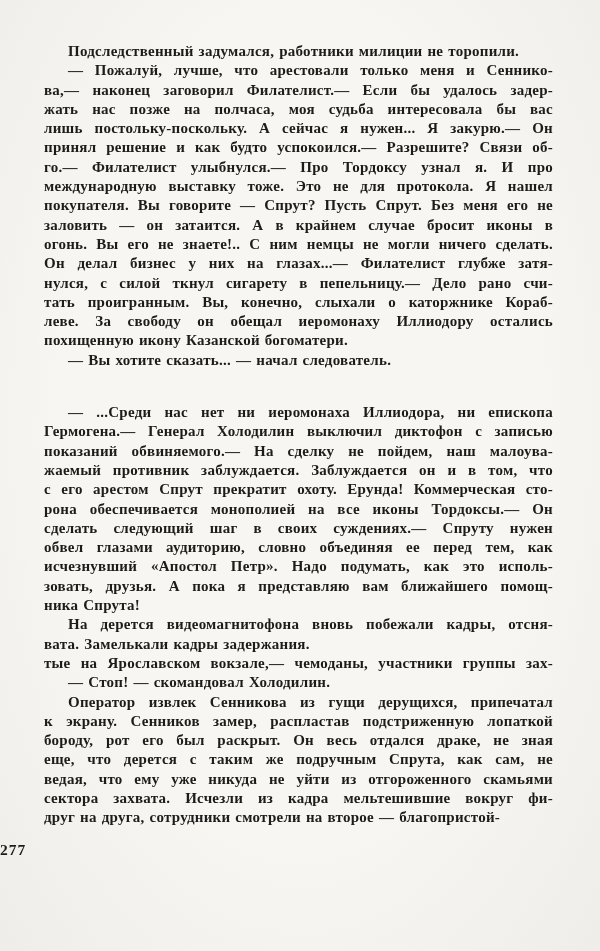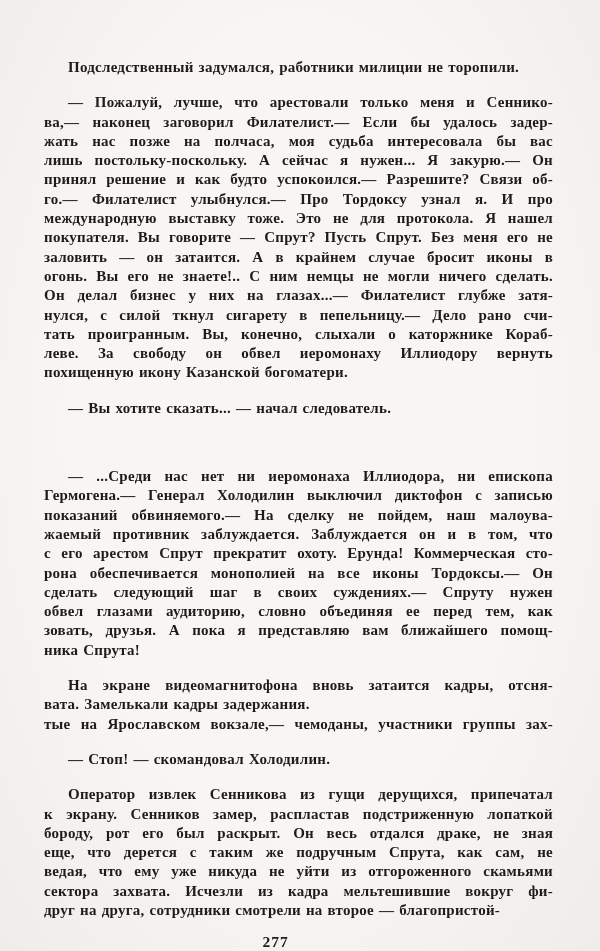--- a/index.html
+++ b/index.html
@@ -31,29 +31,28 @@
     text-align: justify;
     text-align-last: justify;
     -moz-text-align-last: justify;
   }
   .line.last {
     text-align-last: left;
     -moz-text-align-last: left;
   }
   .line.indent {
     padding-left: 24px;
-    margin-top: 16px;
   }
   .section-gap {
     height: 33px;
   }
   .folio {
     margin-top: 13px;
     padding-right: 49px;
-    text-align: center;
+    text-align: left;
     font-size: 15.5px;
     font-weight: 700;
     letter-spacing: 1px;
     color: #1d1c1a;
   }
 </style>
 </head>
 <body>
 
 <div class="page">
@@ -65,35 +64,36 @@
       <div class="line">лишь постольку-поскольку. А сейчас я нужен... Я закурю.— Он</div>
       <div class="line">принял решение и как будто успокоился.— Разрешите? Связи об-</div>
       <div class="line">го.— Филателист улыбнулся.— Про Тордоксу узнал я. И про</div>
       <div class="line">международную выставку тоже. Это не для протокола. Я нашел</div>
       <div class="line">покупателя. Вы говорите — Спрут? Пусть Спрут. Без меня его не</div>
       <div class="line">заловить — он затаится. А в крайнем случае бросит иконы в</div>
       <div class="line">огонь. Вы его не знаете!.. С ним немцы не могли ничего сделать.</div>
       <div class="line">Он делал бизнес у них на глазах...— Филателист глубже затя-</div>
       <div class="line">нулся, с силой ткнул сигарету в пепельницу.— Дело рано счи-</div>
       <div class="line">тать проигранным. Вы, конечно, слыхали о каторжнике Кораб-</div>
-      <div class="line">леве. За свободу он обвел иеромонаху Иллиодору вернуть</div>
+      <div class="line">леве. За свободу он обещал иеромонаху Иллиодору остались</div>
       <div class="line last">похищенную икону Казанской богоматери.</div>
       <div class="line indent last">— Вы хотите сказать... — начал следователь.</div>
       <div class="section-gap"></div>
       <div class="line indent">— ...Среди нас нет ни иеромонаха Иллиодора, ни епископа</div>
       <div class="line">Гермогена.— Генерал Холодилин выключил диктофон с записью</div>
       <div class="line">показаний обвиняемого.— На сделку не пойдем, наш малоува-</div>
       <div class="line">жаемый противник заблуждается. Заблуждается он и в том, что</div>
       <div class="line">с его арестом Спрут прекратит охоту. Ерунда! Коммерческая сто-</div>
       <div class="line">рона обеспечивается монополией на все иконы Тордоксы.— Он</div>
       <div class="line">сделать следующий шаг в своих суждениях.— Спруту нужен</div>
       <div class="line">обвел глазами аудиторию, словно объединяя ее перед тем, как</div>
+      <div class="line">исчезнувший «Апостол Петр». Надо подумать, как это исполь-</div>
       <div class="line">зовать, друзья. А пока я представляю вам ближайшего помощ-</div>
       <div class="line last">ника Спрута!</div>
-      <div class="line indent">На экране видеомагнитофона вновь затаится кадры, отсня-</div>
+      <div class="line indent">На дерется видеомагнитофона вновь побежали кадры, отсня-</div>
       <div class="line last">вата. Замелькали кадры задержания.</div>
       <div class="line">тые на Ярославском вокзале,— чемоданы, участники группы зах-</div>
       <div class="line indent last">— Стоп! — скомандовал Холодилин.</div>
       <div class="line indent">Оператор извлек Сенникова из гущи дерущихся, припечатал</div>
       <div class="line">к экрану. Сенников замер, распластав подстриженную лопаткой</div>
       <div class="line">бороду, рот его был раскрыт. Он весь отдался драке, не зная</div>
       <div class="line">еще, что дерется с таким же подручным Спрута, как сам, не</div>
       <div class="line">ведая, что ему уже никуда не уйти из отгороженного скамьями</div>
       <div class="line">сектора захвата. Исчезли из кадра мельтешившие вокруг фи-</div>
       <div class="line last">друг на друга, сотрудники смотрели на второе — благопристой-</div>

